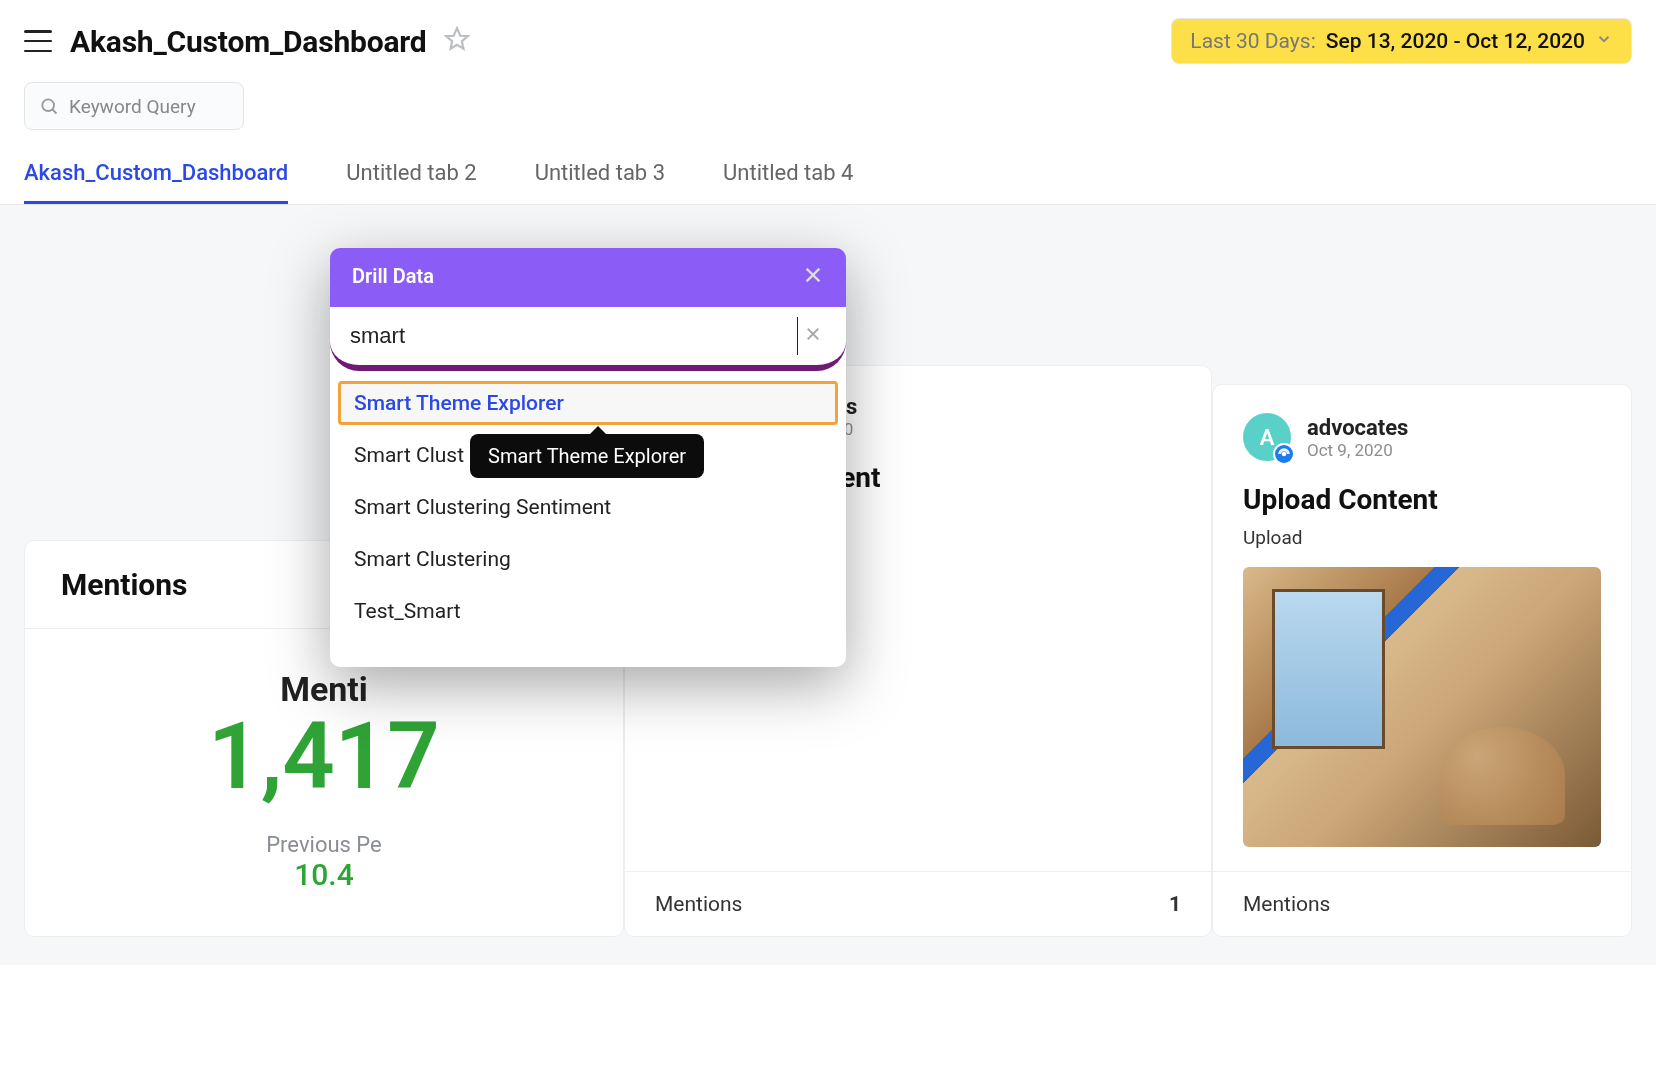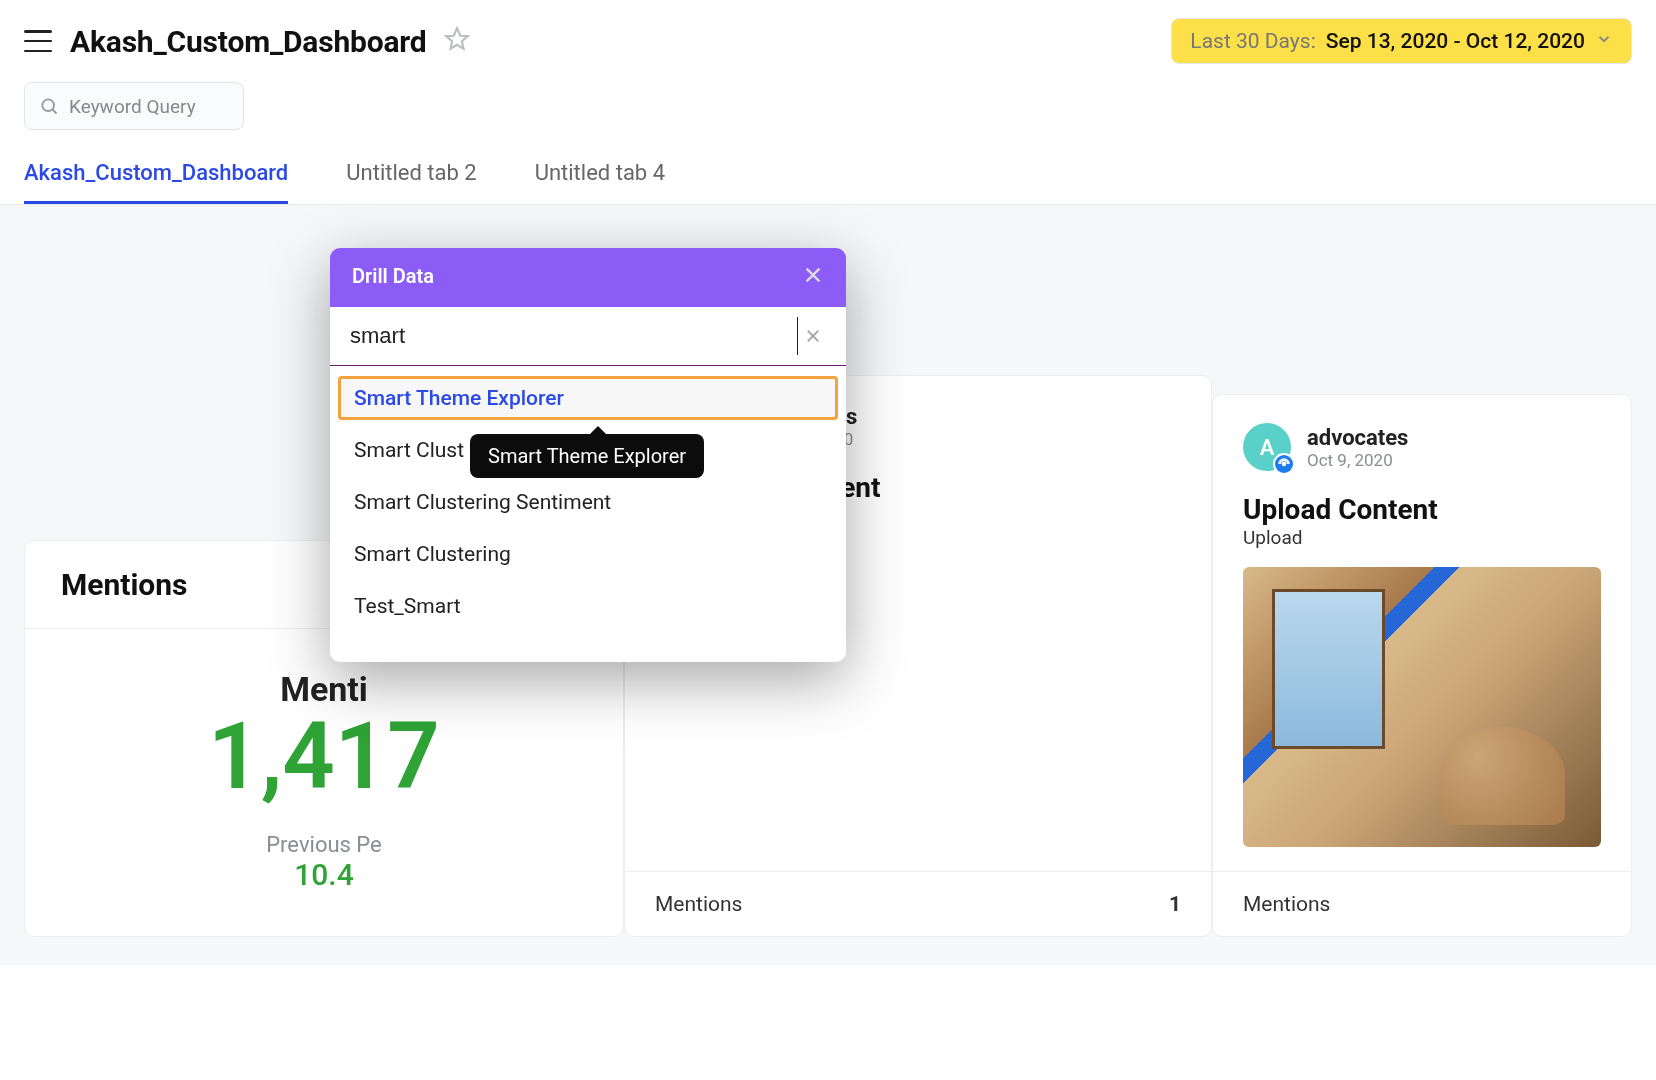--- a/index.html
+++ b/index.html
@@ -51,21 +51,21 @@
   .feed-card { flex:1; min-width:560px; }
   .feed-card-2 { width:420px; }
   .feed-body { padding:28px 30px 0 30px; }
   .feed-item-head { display:flex; gap:16px; align-items:center;}
   .avatar { width:48px; height:48px; border-radius:50%; background:#5ad1c8; color:#fff; display:flex; align-items:center; justify-content:center; font-size:22px; font-weight:600; position:relative;}
   .avatar-badge { position:absolute; right:-4px; bottom:-4px; width:22px; height:22px; border-radius:50%; background:#fff; display:flex; align-items:center; justify-content:center; }
   .avatar-badge-inner { width:18px; height:18px; border-radius:50%; background:#1d7bf0; display:flex; align-items:center; justify-content:center; }
   .feed-name { font-size:22px; font-weight:700; color:#222;}
   .feed-date { font-size:17px; color:#8a8d93;}
   .feed-title { font-size:28px; font-weight:700; margin-top:22px;}
-  .feed-excerpt { font-size:19px; color:#333; margin-top:0;}
+  .feed-excerpt { font-size:19px; color:#333; margin-top:10px;}
   .feed-image { margin-top:18px; width:100%; height:280px; border-radius:6px; background:linear-gradient(135deg,#d9b98a 0%,#a97a4a 30%,#2567d6 30%,#2567d6 34%,#d9b98a 34%,#caa577 55%,#7a5a36 100%); position:relative; overflow:hidden;}
   .feed-image::before{content:"";position:absolute;left:8%;top:8%;width:30%;height:55%;background:linear-gradient(#b9d9ee,#8cb9dc);border:3px solid #6b4a2a;}
   .feed-image::after{content:"";position:absolute;right:10%;bottom:8%;width:35%;height:35%;background:radial-gradient(circle at 30% 30%,#caa577,#a97a4a);border-radius:50% 50% 10% 10%;}
   .feed-footer {
     border-top:1px solid #eceeef; display:flex; justify-content:space-between; align-items:center;
     padding:20px 30px; font-size:21px; color:#333; margin-top:24px;
   }
   .feed-footer .count { font-weight:700;}
 
   
@@ -73,21 +73,21 @@
     position:absolute; left:330px; top:248px; width:516px;
     background:#fff; border-radius:10px; box-shadow:0 18px 60px rgba(0,0,0,0.35);
     overflow:hidden; z-index:50;
   }
   .drill-header {
     background:#8b5cf6; color:#fff; display:flex; align-items:flex-start; justify-content:space-between;
     padding:16px 22px; font-size:20px; font-weight:600;
   }
   .drill-close { color:#ddd; cursor:pointer;}
   .drill-input-row {
-    display:flex; align-items:flex-end; padding:10px 18px; border-bottom:1px solid #701a75;
+    display:flex; align-items:center; padding:10px 18px; border-bottom:6px solid #701a75;border-radius:29px;
   }
   .drill-input {
     flex:1; border:none; outline:none; font-size:22px; padding:6px 2px; color:#222;
     border-right:1px solid #222;
   }
   .drill-clear { color:#aaa; cursor:pointer; padding:6px;}
   .drill-list { padding:6px 0 30px 0;}
   .drill-item { padding:14px 24px; font-size:21px; color:#222; cursor:pointer;}
   .drill-item.highlight {
     background:#f7f7f8; color:#2a49e6; font-weight:500;
@@ -141,20 +141,21 @@
           <line x1="21" y1="21" x2="16.5" y2="16.5"></line>
         </svg>
     </span>
     <span>Keyword Query</span>
   </div>
 </div>
 
 <div class="tabs-row">
   <div class="tab active">Akash_Custom_Dashboard</div>
   <div class="tab">Untitled tab 2</div>
+  <div class="tab">Untitled tab 3</div>
   <div class="tab">Untitled tab 4</div>
 </div>
 
 <div class="workspace">
 
   <div class="card mentions-card">
     <div class="card-title">Mentions</div>
     <div class="mentions-body">
       <div class="mentions-label">Menti</div>
       <div class="mentions-value">1,417</div>

